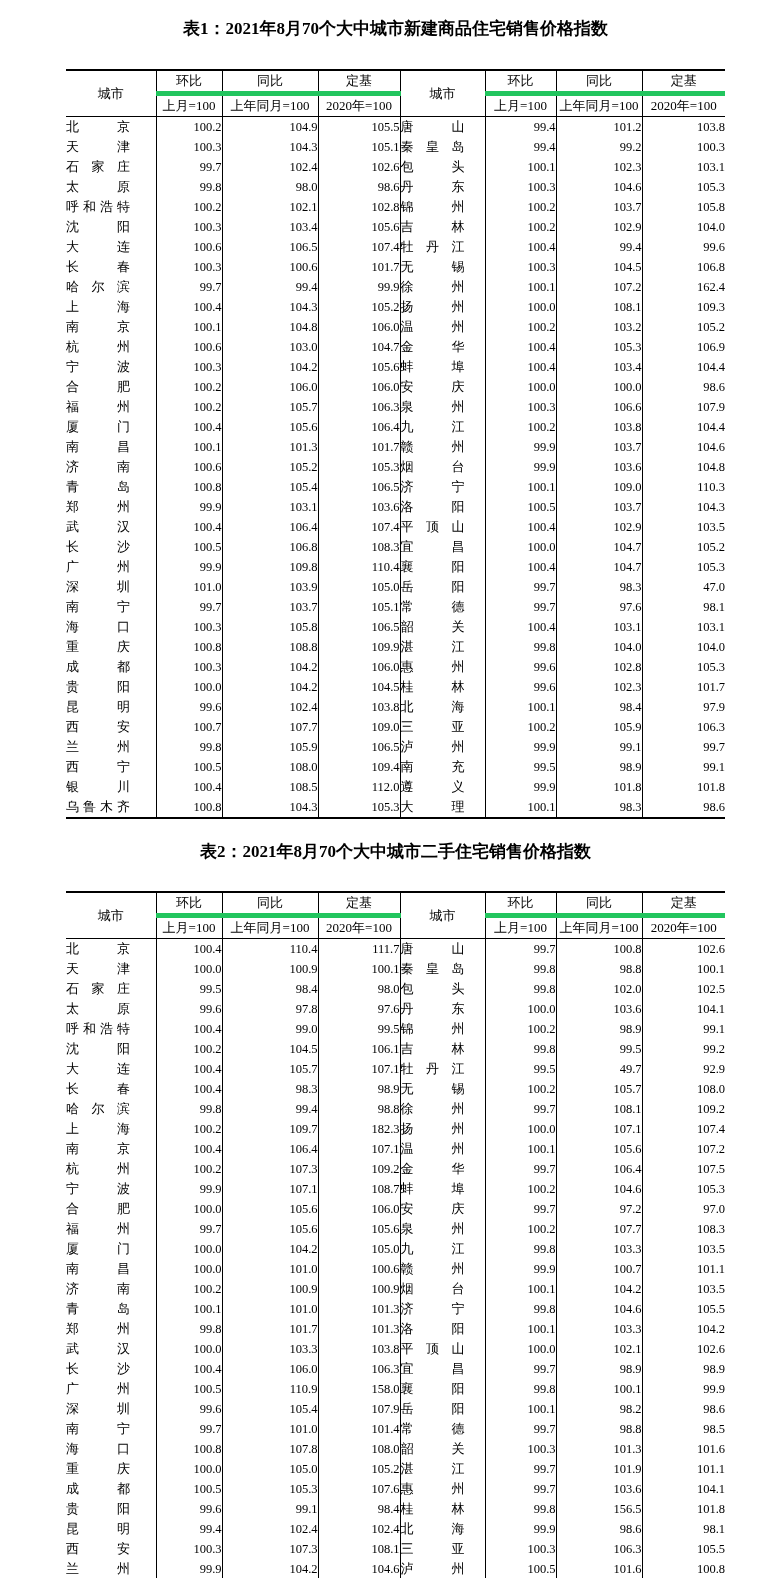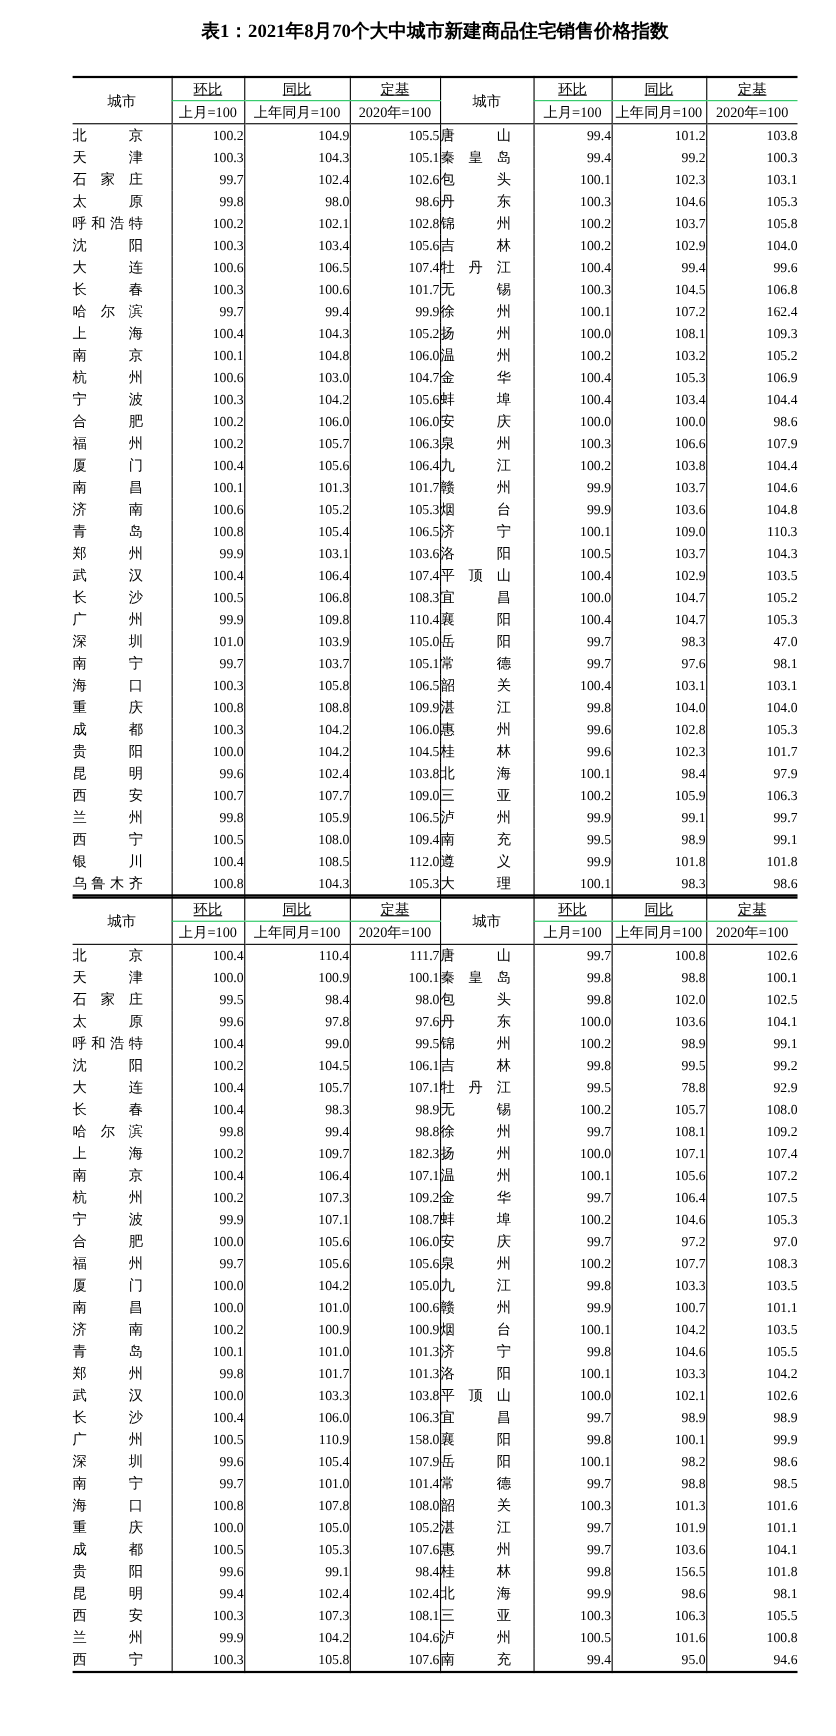--- a/index.html
+++ b/index.html
@@ -45,21 +45,21 @@
   table.idx tbody td:first-child { border-left: none; }
 
   table.idx thead th {
     height: 20px;
     font-size: 13px;
     text-align: center;
     vertical-align: middle;
     line-height: 20px;
   }
   table.idx th.cityhead { border-bottom: 1.5px solid #000; }
-  table.idx th.grp      { border-bottom: 1px solid #22c55e; text-decoration: underline; }
+  table.idx th.grp      { border-bottom: 5px solid #22c55e; }
   table.idx tr.r2 th    { border-bottom: 1.5px solid #000; }
 
   table.idx td {
     height: 19px;
     font-size: 12.5px;
     line-height: 19px;
     vertical-align: middle;
   }
   td.num { text-align: right; padding-right: 8px; }
   td.city { text-align: left; padding-left: 12px; }
@@ -457,20 +457,21 @@
           <td class="num">104.3</td>
           <td class="num">105.3</td>
           <td class="city"><span class="cityname">大理</span></td>
           <td class="num">100.1</td>
           <td class="num">98.3</td>
           <td class="num">98.6</td>
         </tr>
       </tbody>
   </table>
 
+  <h2 class="tbl-title second">表2：2021年8月70个大中城市二手住宅销售价格指数</h2>
 
   <table class="idx">
     <colgroup>
       <col style="width:90px">
         <col style="width:66px">
         <col style="width:96px">
         <col style="width:82px">
       <col style="width:85px">
         <col style="width:71px">
         <col style="width:86px">
@@ -557,21 +558,21 @@
           <td class="num">99.5</td>
           <td class="num">99.2</td>
         </tr>
         <tr>
           <td class="city"><span class="cityname">大连</span></td>
           <td class="num">100.4</td>
           <td class="num">105.7</td>
           <td class="num">107.1</td>
           <td class="city"><span class="cityname">牡丹江</span></td>
           <td class="num">99.5</td>
-          <td class="num">78.8</td>
+          <td class="num">49.7</td>
           <td class="num">92.9</td>
         </tr>
         <tr>
           <td class="city"><span class="cityname">长春</span></td>
           <td class="num">100.4</td>
           <td class="num">98.3</td>
           <td class="num">98.9</td>
           <td class="city"><span class="cityname">无锡</span></td>
           <td class="num">100.2</td>
           <td class="num">105.7</td>

